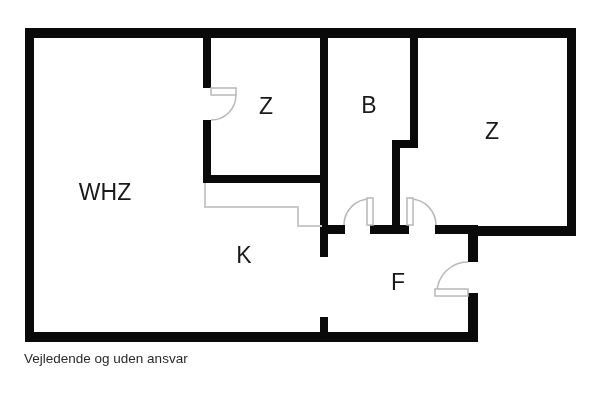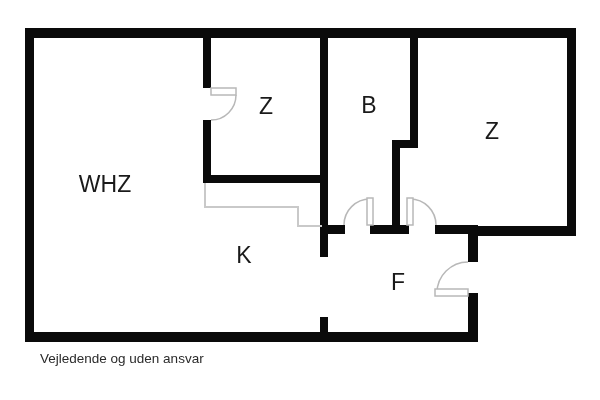--- a/index.html
+++ b/index.html
@@ -6,27 +6,27 @@
   body{width:600px;height:400px;position:relative;overflow:hidden;
        font-family:"Liberation Sans", sans-serif;}
   .plan{position:absolute;left:0;top:0;width:600px;height:400px;}
   svg{position:absolute;left:0;top:0;}
   .wall{fill:var(--wall,#0a0a0a);}
   .thin{fill:var(--open-boundary,#c9c9c9);}
   .door-arc{fill:none;stroke:var(--door,#b8b8b8);stroke-width:1.5;}
   .door-leaf{fill:var(--background,#ffffff);stroke:var(--door,#b8b8b8);stroke-width:1.5;}
   .room-label{position:absolute;transform:translate(-50%,-50%);
       font-size:23px;color:var(--label,#1a1a1a);white-space:nowrap;}
-  .lbl-whz{left:105px;top:184px;}
+  .lbl-whz{left:105px;top:192px;}
   .lbl-z1{left:266px;top:106px;}
   .lbl-b{left:369px;top:105px;}
   .lbl-z2{left:492px;top:131px;}
   .lbl-k{left:244px;top:255px;}
   .lbl-f{left:398px;top:282px;}
-  .footer{position:absolute;left:40px;top:350px;font-size:13.5px;
+  .footer{position:absolute;left:24px;top:350px;font-size:13.5px;
       line-height:17px;color:var(--footer,#2a2a2a);}
 </style>
 </head>
 <body>
 
 <div class="plan">
 
   <svg width="600" height="400" viewBox="0 0 600 400">
 
     <g>

